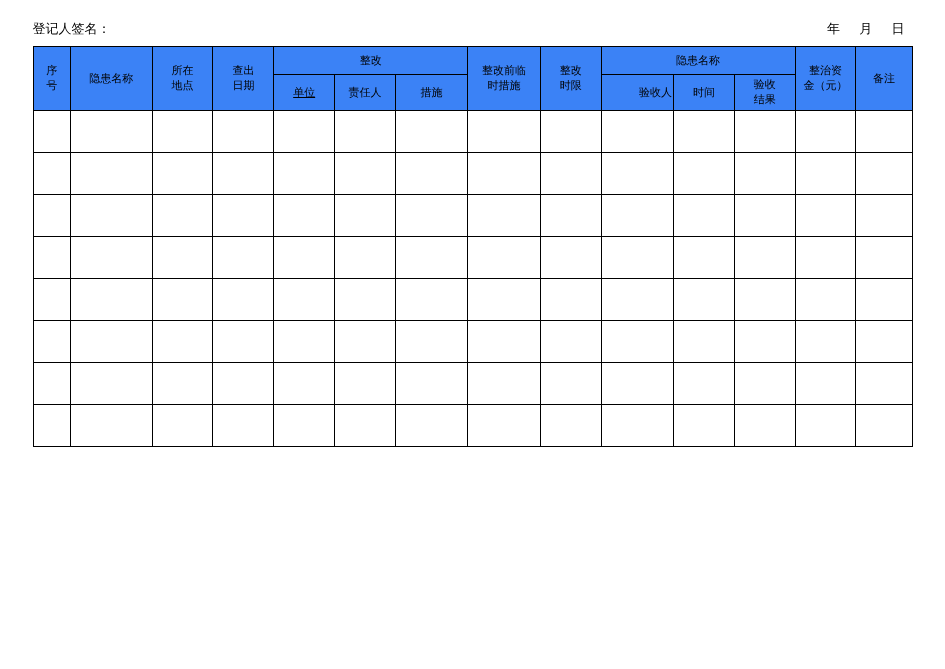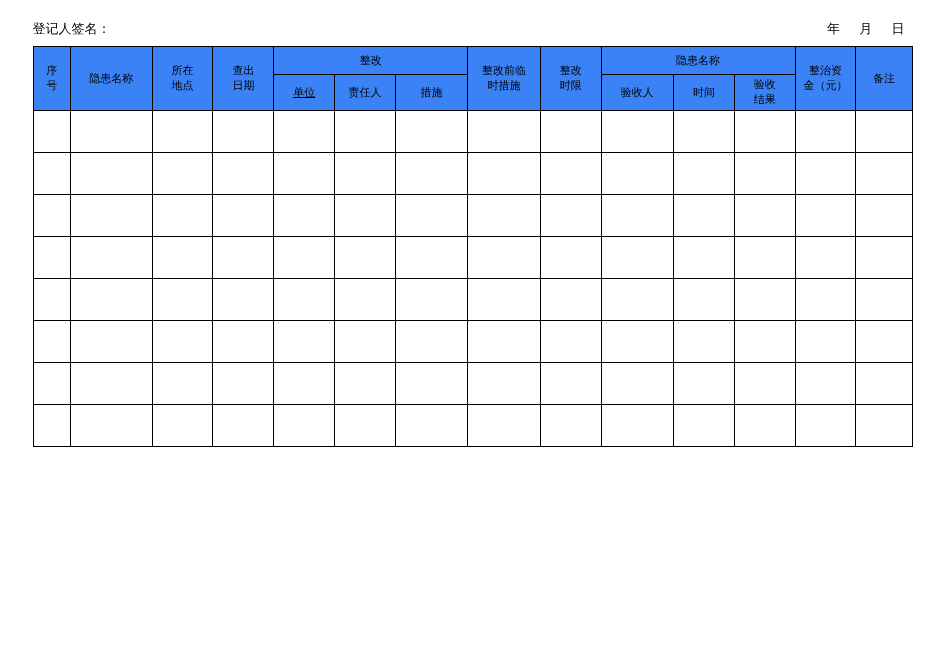--- a/index.html
+++ b/index.html
@@ -84,21 +84,21 @@
 
     .col-seq { width: 32px; }
     .col-name { width: 70px; margin-left: 8px; }
     .col-location { width: 52px; }
     .col-date { width: 52px; font-family: Liberation Serif, serif; }
     .col-unit { width: 52px; text-decoration: underline; }
     .col-person { width: 52px; }
     .col-measures { width: 62px; margin-top: 40px; }
     .col-temp { width: 62px; }
     .col-deadline { width: 52px; }
-    .col-accept-person { width: 62px; }
+    .col-accept-person { width: 62px; text-align: right; }
     .col-accept-time { width: 52px; }
     .col-accept-result { width: 52px; margin-left: 19px; }
     .col-cost { width: 52px; }
     .col-remark { width: 48px; }
   </style>
 </head>
 <body>
 
 <div class="page-container">
 

